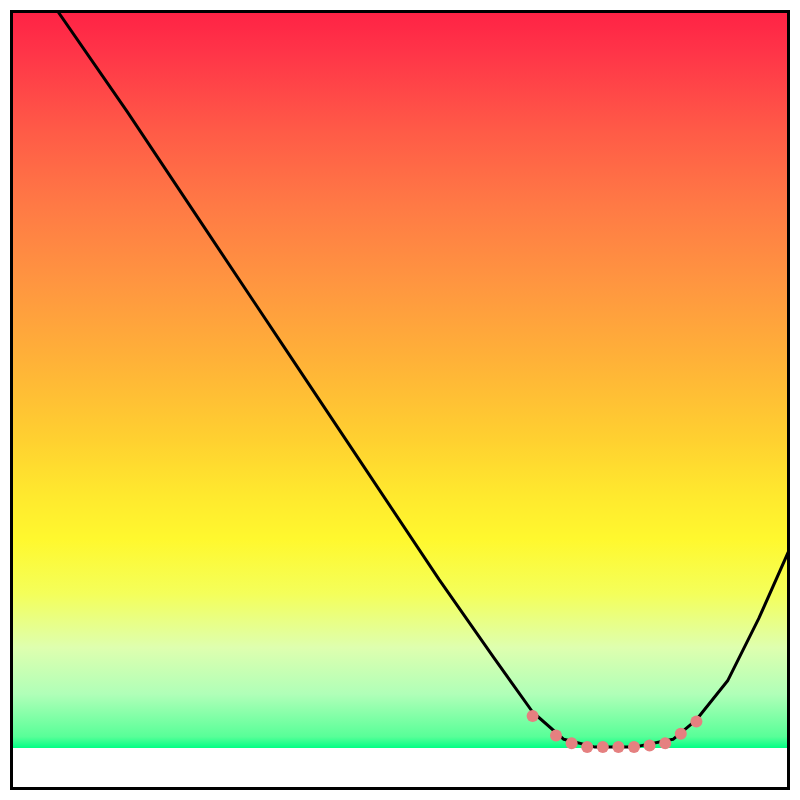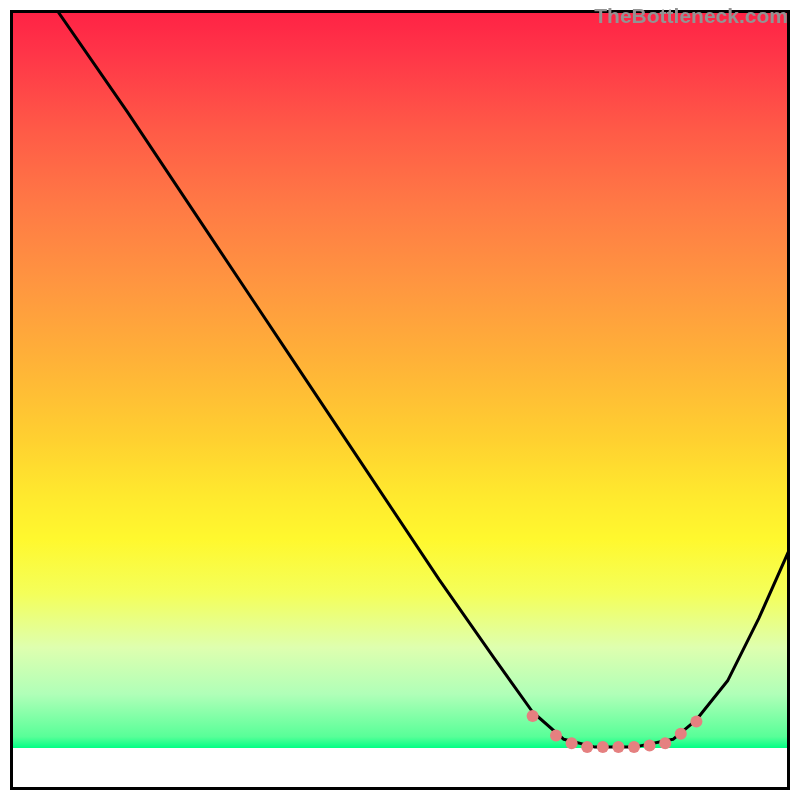--- a/index.html
+++ b/index.html
@@ -64,21 +64,20 @@
     top: 0;
     width: 780px;
     height: 780px;
     z-index: 5;
   }
 </style>
 </head>
 <body>
 
 <div class="chart-container">
-  <div class="watermark">TheBottleneck.com</div>
   <div class="plot-area">
     <div class="gradient-bg"></div>
     <svg class="curve-layer" viewBox="0 0 780 780">
       <g id="curve-group">
           <path d="M46.8 0.0 L117.0 101.4 L195.0 218.4 L273.0 335.4 L351.0 452.4 L429.0 569.4 L483.6 647.4 L522.6 702.0 L553.8 729.3 L585.0 737.1 L624.0 737.1 L663.0 729.3 L686.4 709.8 L717.6 670.8 L748.8 608.4 L780.0 538.2 " fill="none" stroke="#000" stroke-width="3" stroke-linecap="round" stroke-linejoin="round"></path>
         </g>
       <g id="marker-group">
           <circle cx="522.6" cy="705.9" r="6" fill="#e58080"></circle>
           <circle cx="546.0" cy="725.4" r="6" fill="#e58080"></circle>
           <circle cx="561.6" cy="733.2" r="6" fill="#e58080"></circle>

